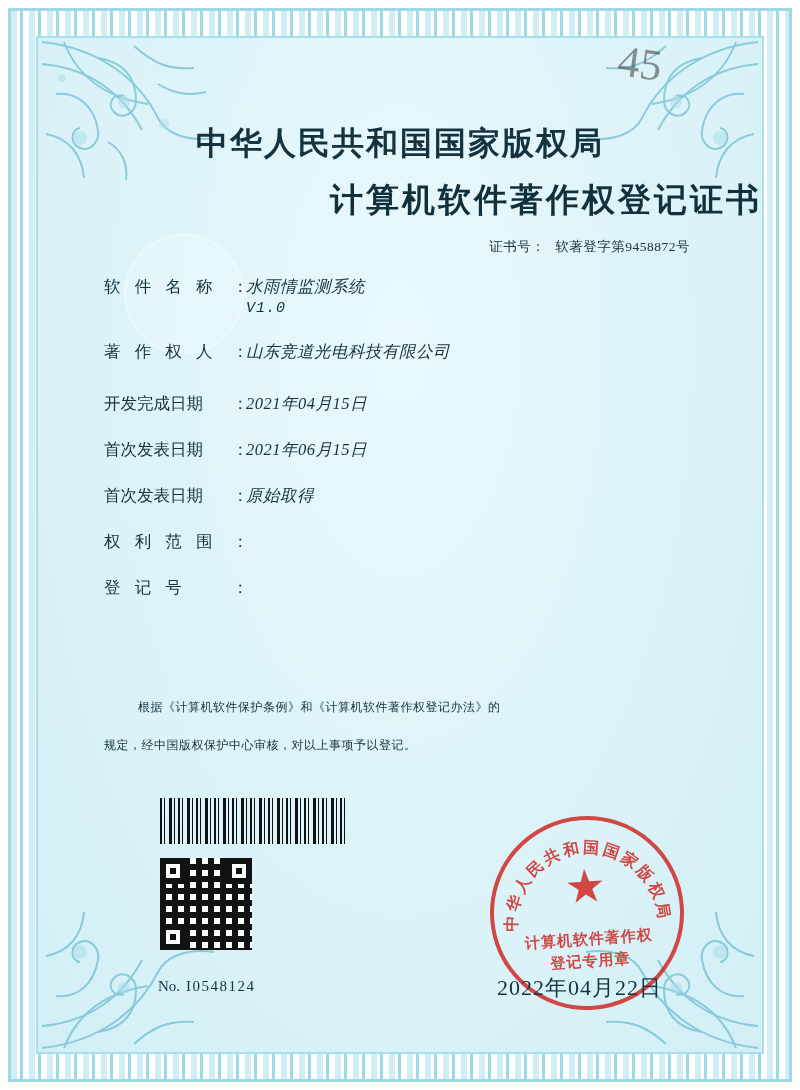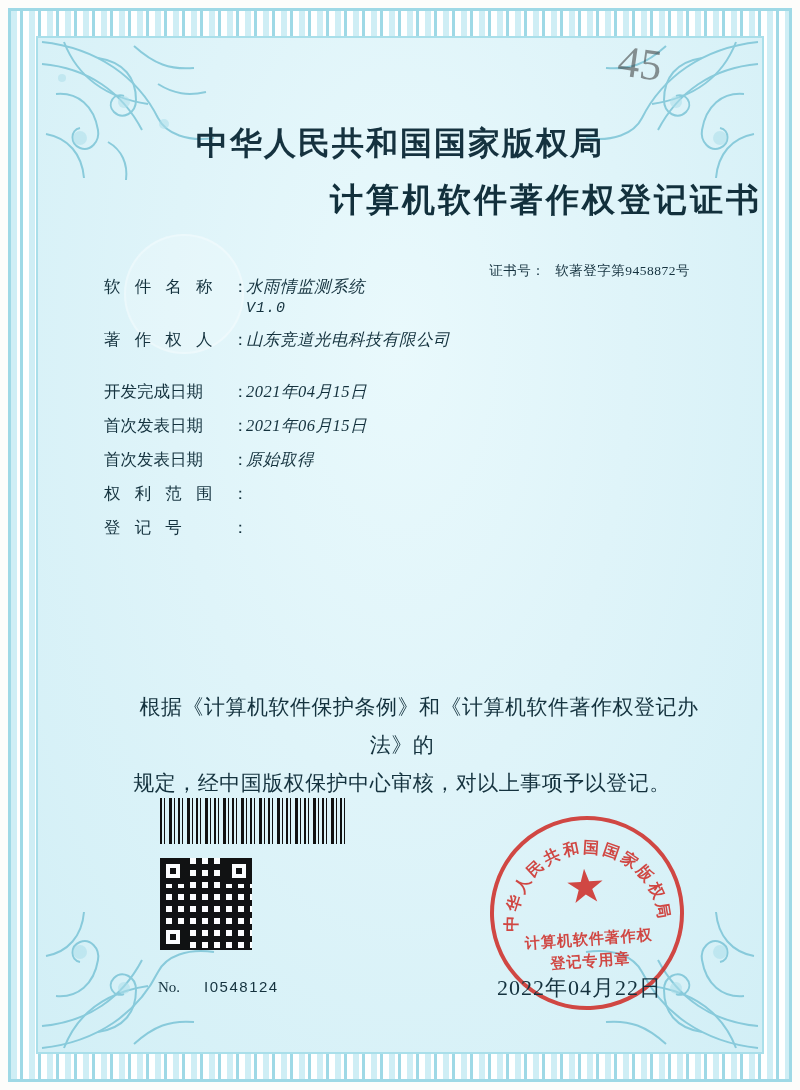--- a/index.html
+++ b/index.html
@@ -109,21 +109,20 @@
     letter-spacing: 3px;
     color: #12303c;
   }
 
   .cert-no {
     position: absolute;
     right: 72px; top: 200px;
     font-size: 13.5px;
     color: #15323f;
     letter-spacing: .5px;
-    margin-top: 24px;
   }
   .cert-no .label { margin-right: 10px; }
 
   
   .rows {
     position: absolute;
     left: 66px;
     top: 238px;
     right: 60px;
   }
@@ -152,34 +151,33 @@
     font-style: italic;
   }
   .row .val .v2 {
     display: block;
     font-family: "Liberation Mono", monospace;
     font-size: 15px;
     letter-spacing: 1px;
     margin-top: 2px;
   }
   .row.gap-big { margin-top: 30px; }
-  .row.gap-mid { margin-top: 12px; }
+  .row.gap-mid { margin-top: 24px; }
 
   .mono { font-family: "Liberation Mono", monospace; letter-spacing: .5px; }
 
   
   .statement {
     position: absolute;
     left: 66px; right: 62px;
     top: 650px;
-    font-size: 21px;
+    font-size: 12px;
     line-height: 38px;
     color: #14323e;
     letter-spacing: .5px;
-    text-align: center;
   }
   .statement .indent { display: block; text-indent: 34px; }
 
   
   .barcode {
     position: absolute;
     left: 122px; top: 760px;
     width: 186px; height: 46px;
     background:
       repeating-linear-gradient(90deg,
@@ -219,23 +217,23 @@
     display: block;
   }
 
   .serial {
     position: absolute;
     left: 120px; top: 940px;
     font-size: 15px;
     color: #14323e;
   }
   .serial .num {
-    font-family: Liberation Sans, sans-serif;
+    font-family: Liberation Serif, serif;
     letter-spacing: 1.5px;
-    margin-left: 24px;
+    margin-left: 6px;
   }
 
   
   .seal {
     position: absolute;
     left: 452px; top: 778px;
     width: 186px; height: 186px;
     border-radius: 50%;
     border: 4px solid #cf2a24;
     color: #cf2a24;

